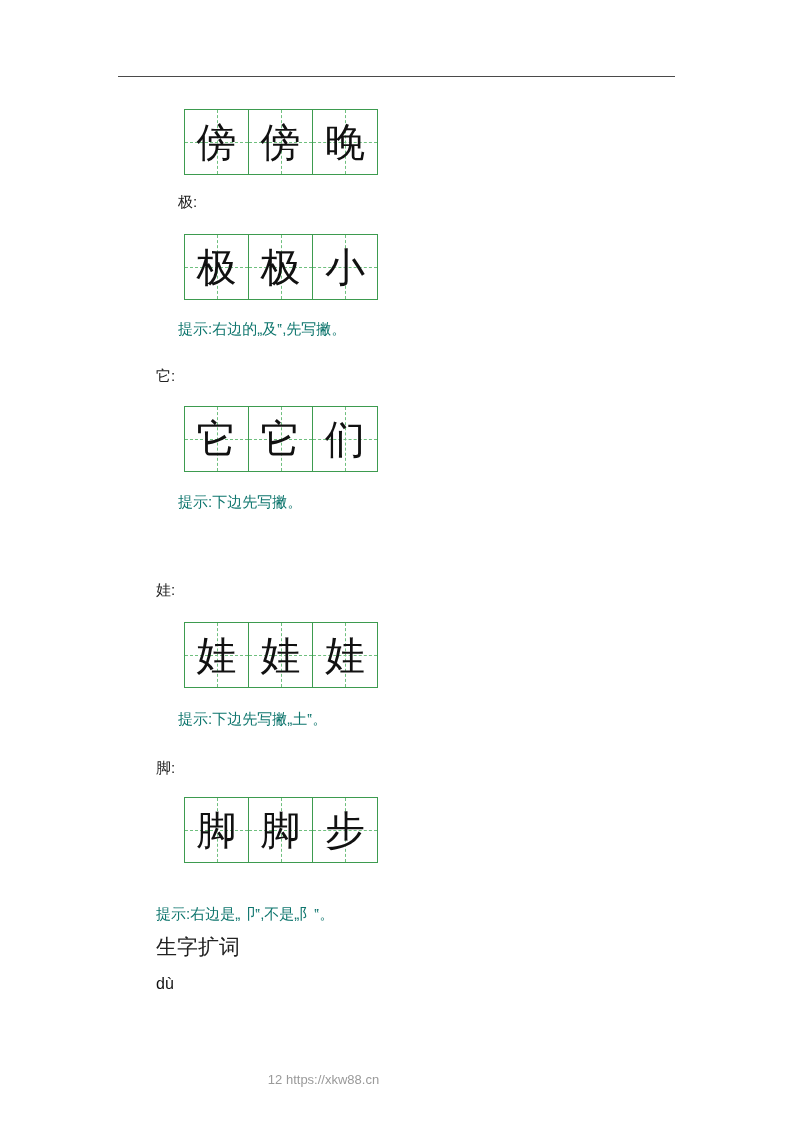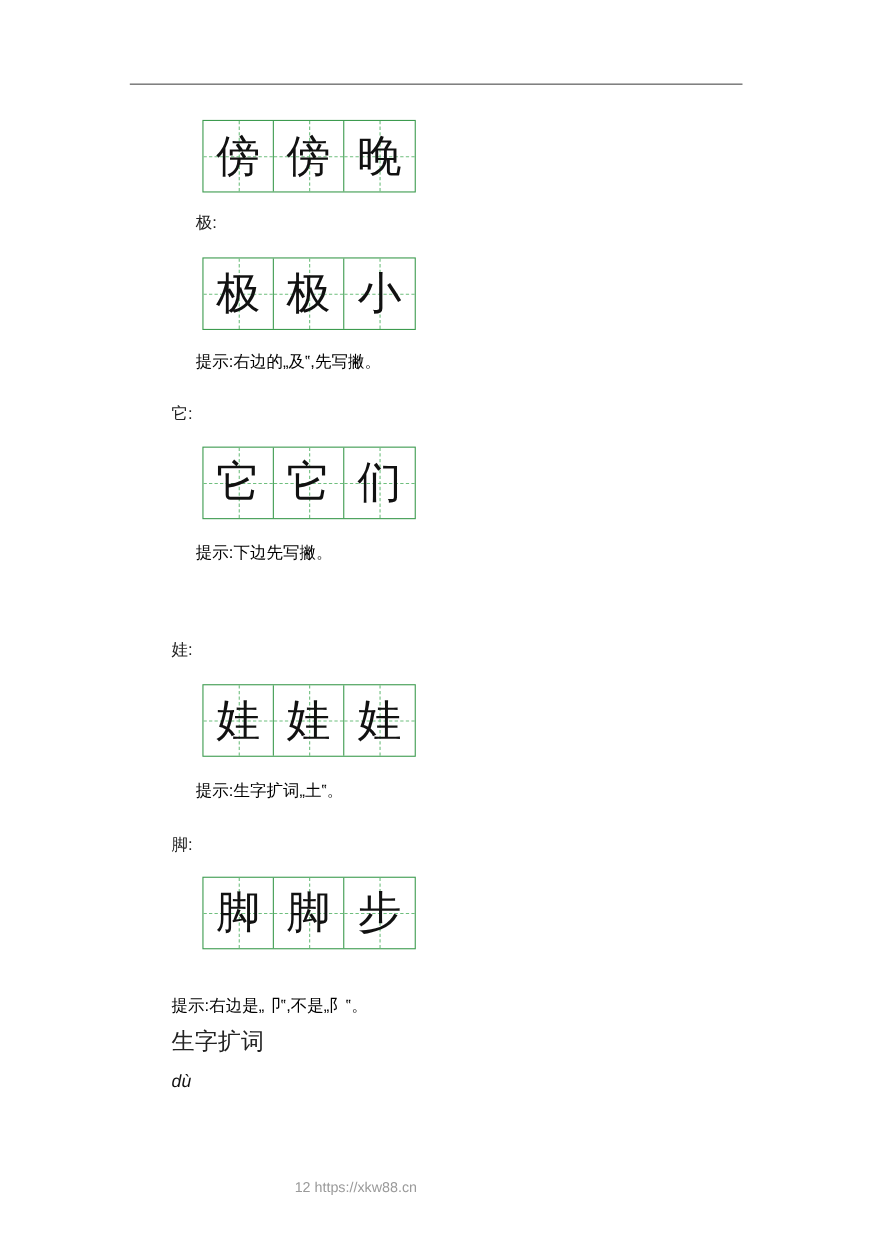--- a/index.html
+++ b/index.html
@@ -78,21 +78,21 @@
   .label {
     position: absolute;
     font-size: 15px;
     color: #222222;
     white-space: nowrap;
     font-family: "Liberation Sans", sans-serif;
   }
   .tip {
     position: absolute;
     font-size: 15px;
-    color: #000000;
+    color: #0f766e;
     white-space: nowrap;
     font-family: "Liberation Sans", sans-serif;
   }
   .section-title {
     position: absolute;
     font-size: 21px;
     color: #222222;
     white-space: nowrap;
   }
   .pinyin {
@@ -174,40 +174,40 @@
             <span class="glyph">娃</span>
           </div>
         <div class="cell">
             <span class="glyph">娃</span>
           </div>
         <div class="cell">
             <span class="glyph">娃</span>
           </div>
       </div>
     </div>
-    <div class="tip" style="left:178px; top:710px;">提示:生字扩词„土‟。</div>
+    <div class="tip" style="left:178px; top:710px;">提示:下边先写撇„土‟。</div>
 
     <div class="label" style="left:156px; top:759px;">脚:</div>
     <div class="row-grid" style="left:184px; top:797px;">
       <div class="grid">
         <div class="cell">
             <span class="glyph">脚</span>
           </div>
         <div class="cell">
             <span class="glyph">脚</span>
           </div>
         <div class="cell">
             <span class="glyph">步</span>
           </div>
       </div>
     </div>
     <div class="tip" style="left:156px; top:886px;margin-top:19px;">提示:右边是„卩‟,不是„阝‟。</div>
 
     <div class="section-title" style="left:156px; top:933px;">生字扩词</div>
-    <div class="pinyin" style="left:156px; top:975px;font-style:italic;">dù</div>
+    <div class="pinyin" style="left:156px; top:975px;">dù</div>
 
   </div>
 
   <div class="footer">
     <span class="fnum">12 </span>
     <span>https://xkw88.cn</span>
   </div>
 
 </div>
 

